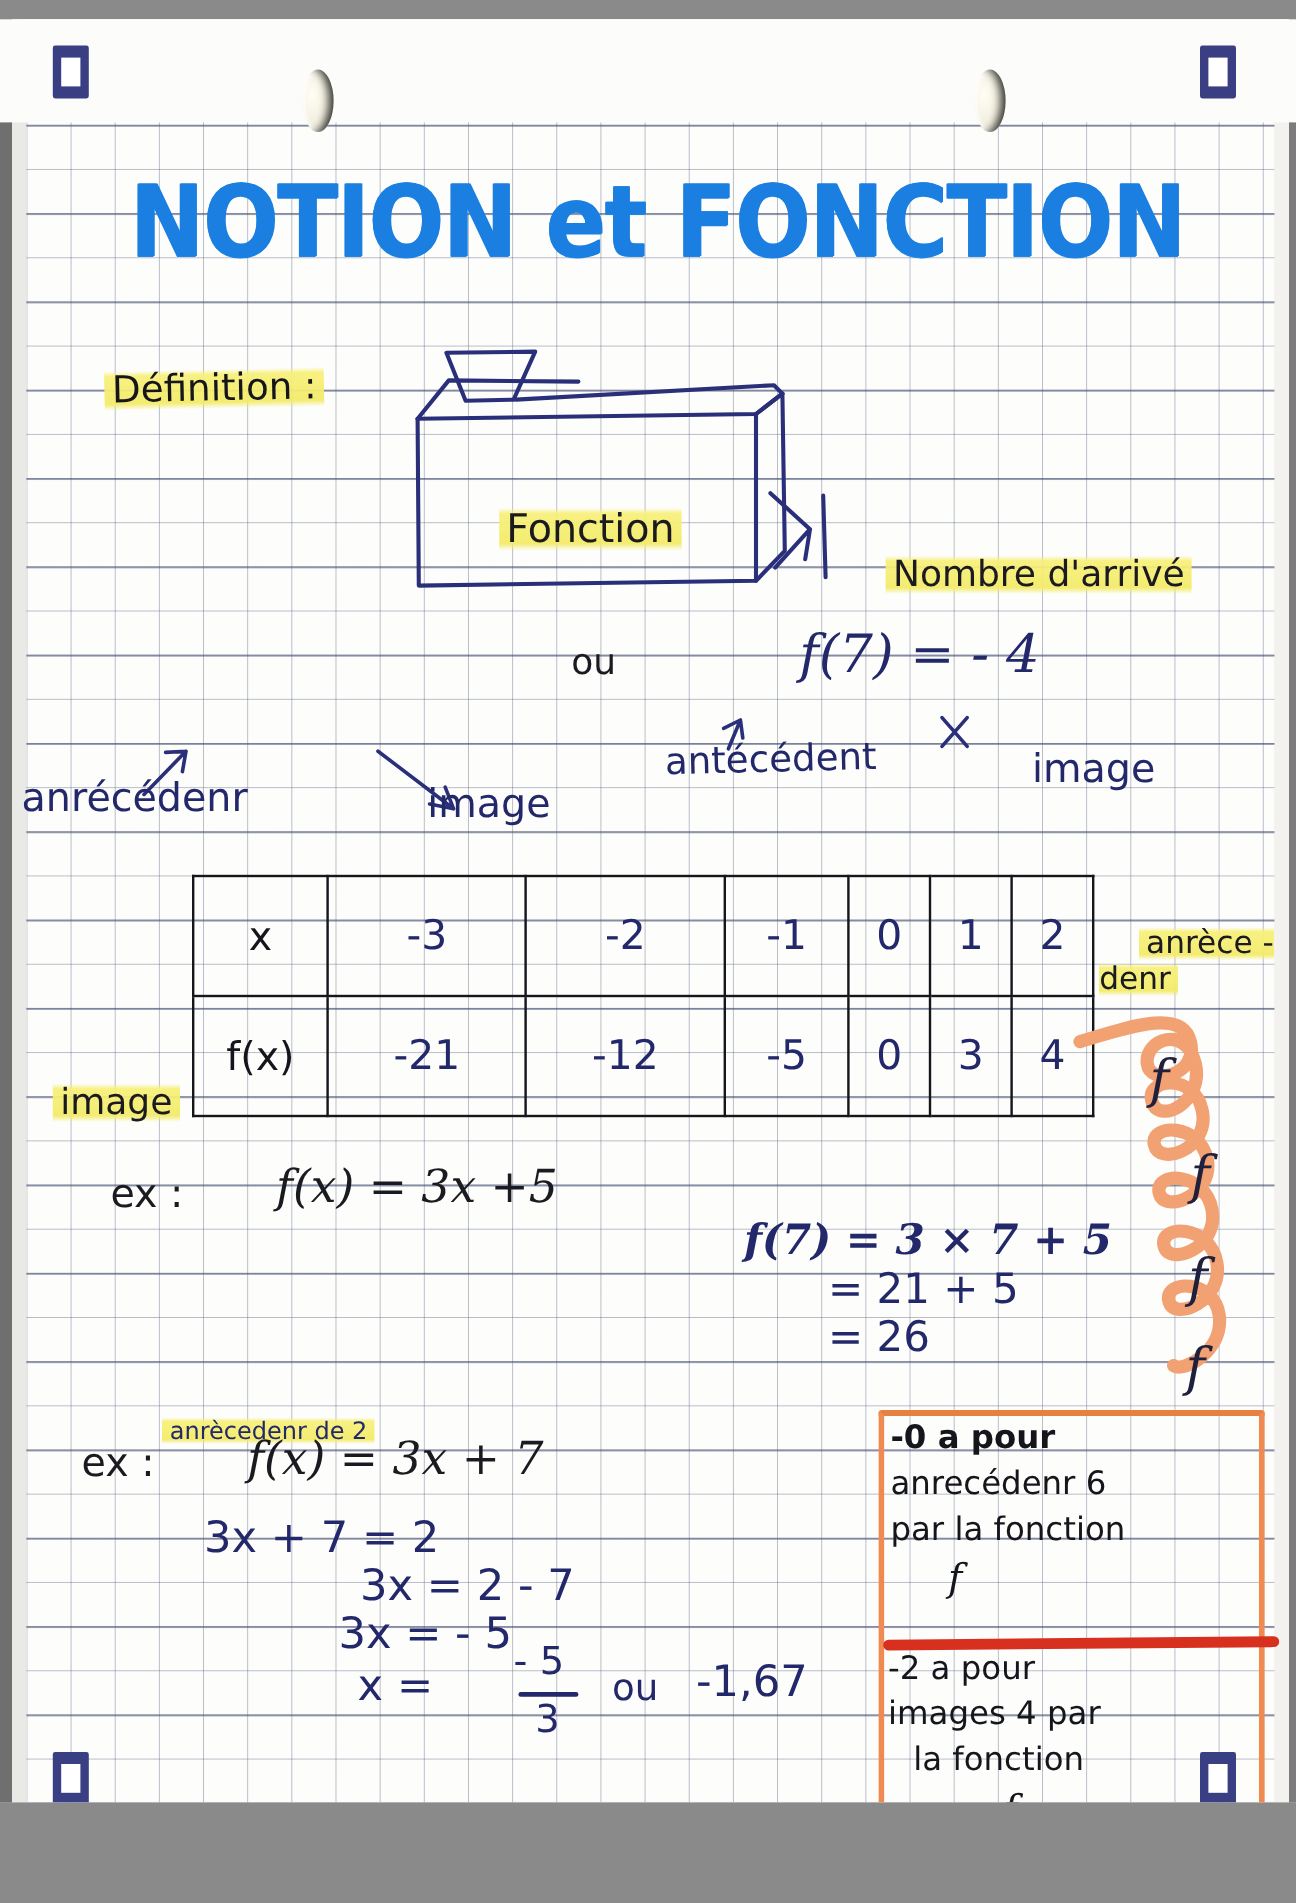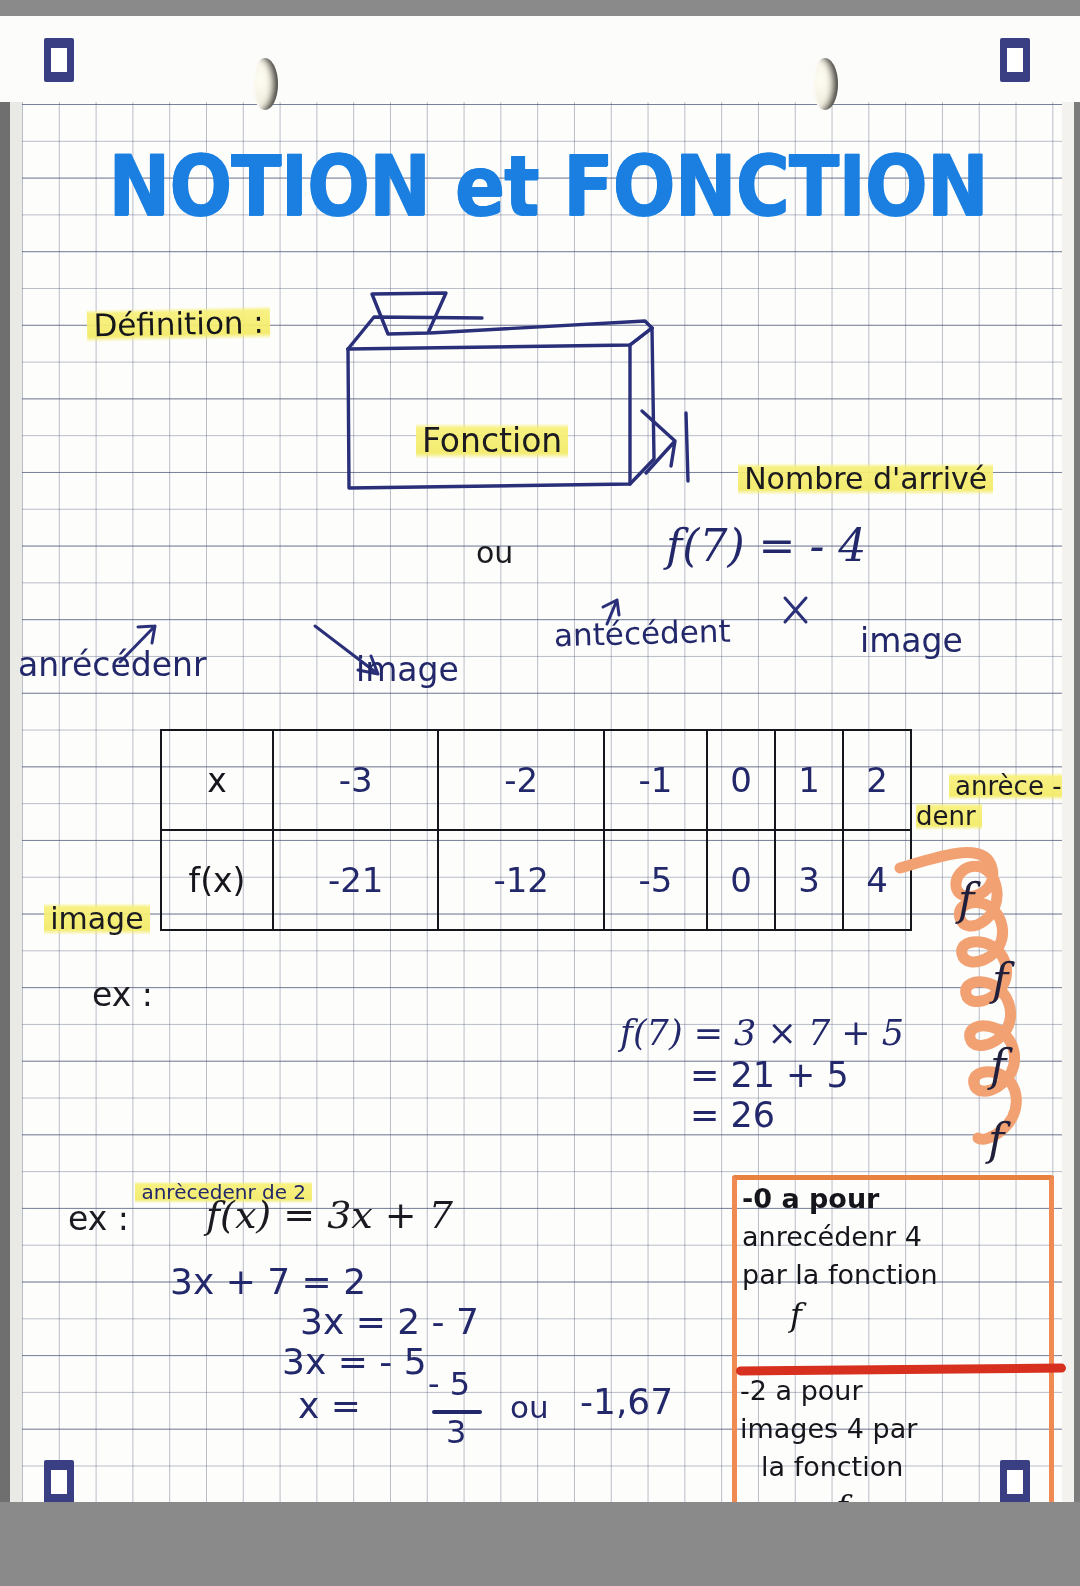--- a/index.html
+++ b/index.html
@@ -280,22 +280,23 @@
 
   <div class="hw blk" style="left:916px; top:726px; font-size:26px; line-height:1.15;">
     <span class="hl">anrèce -
 denr</span>
   </div>
   <div class="hw blk" style="left:6px; top:858px; font-size:30px;">
     <span class="hl">image</span>
   </div>
 
   <div class="hw blk" style="left:92px; top:962px; font-size:33px;">ex :</div>
-
-  <div class="hw fscript" style="left:620px; top:1000px; font-size:35px;">f(7) = 3 × 7 + 5</div>
+  <div class="hw blk fscript" style="left:230px; top:954px; font-size:38px;">f(x) = 3x +5</div>
+
+  <div class="hw fscript" style="left:620px; top:1000px; font-size:35px;font-weight:bold;">f(7) = 3 × 7 + 5</div>
   <div class="hw" style="left:690px; top:1042px; font-size:35px;">= 21 + 5</div>
   <div class="hw" style="left:690px; top:1082px; font-size:35px;">= 26</div>
 
   <div class="hw" style="left:110px; top:1146px; font-size:20px;">
     <span class="hl">anrècedenr de 2</span>
   </div>
   <div class="hw blk" style="left:68px; top:1186px; font-size:33px;">ex :</div>
   <div class="hw blk fscript" style="left:206px; top:1180px; font-size:38px;">f(x) = 3x + 7</div>
 
   <div class="hw" style="left:170px; top:1248px; font-size:36px;">3x + 7 = 2</div>
@@ -306,21 +307,21 @@
   <div class="hw" style="left:428px; top:1352px; font-size:32px;">- 5</div>
   <div style="position:absolute;left:432px;top:1394px;width:50px;height:4px;background:#23286b;border-radius:2px;"></div>
   <div class="hw" style="left:446px; top:1400px; font-size:32px;">3</div>
   <div class="hw" style="left:510px; top:1376px; font-size:31px;">ou</div>
   <div class="hw" style="left:580px; top:1368px; font-size:36px;">-1,67</div>
 
   <div id="note-box"></div>
   <div id="note-divider"></div>
 
   <div class="note-txt" style="left:742px; top:1168px;font-weight:bold;">-0 a pour</div>
-  <div class="note-txt" style="left:742px; top:1206px;">anrecédenr 4</div>
+  <div class="note-txt" style="left:742px; top:1206px;">anrecédenr 6</div>
   <div class="note-txt" style="left:742px; top:1244px;">par la fonction</div>
   <div class="note-txt fscript" style="left:790px; top:1282px; font-size:32px;">f</div>
 
   <div class="note-txt" style="left:740px; top:1360px;">-2 a pour</div>
   <div class="note-txt" style="left:740px; top:1398px;">images 4 par</div>
   <div class="note-txt" style="left:761px; top:1436px;text-align:right;">la fonction</div>
   <div class="note-txt fscript" style="left:836px; top:1474px; font-size:32px;">f</div>
 
   <svg class="draw" id="squiggle" width="130" height="300" viewBox="0 0 130 300">
     <g fill="none" stroke="#f2a173" stroke-width="11" stroke-linecap="round" stroke-linejoin="round">

